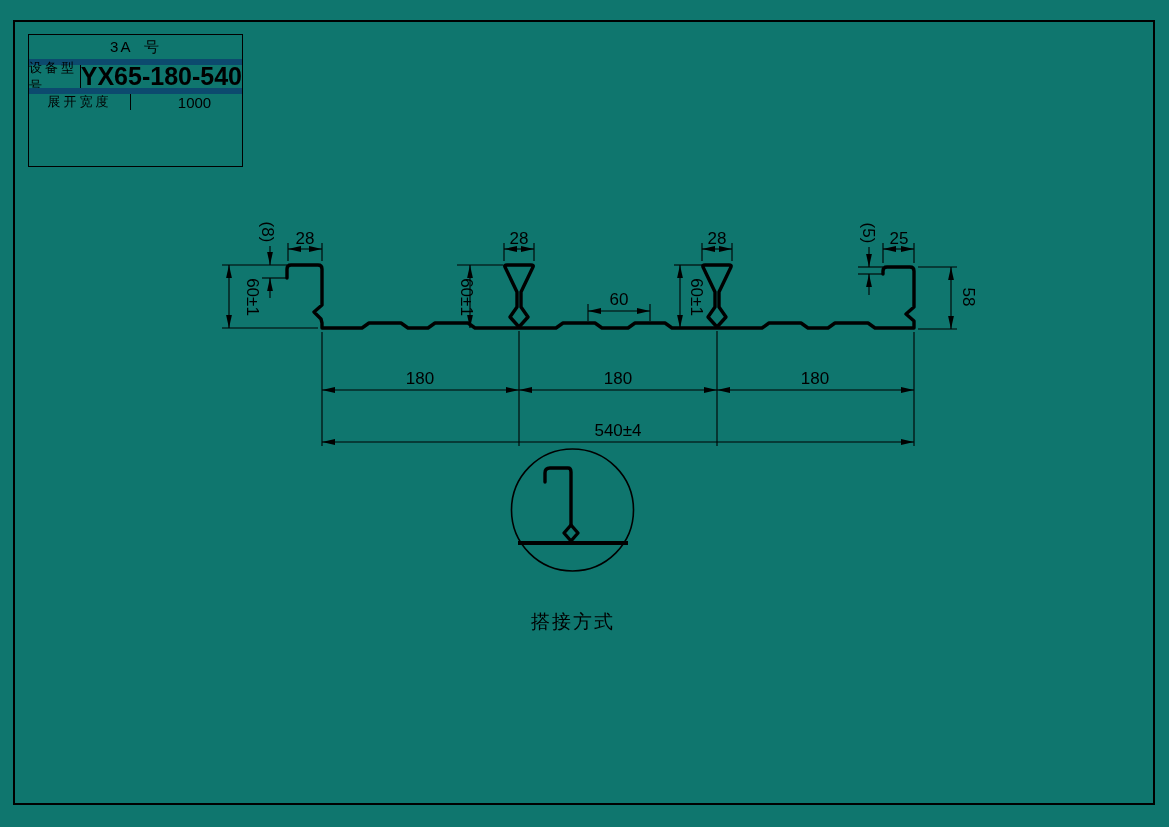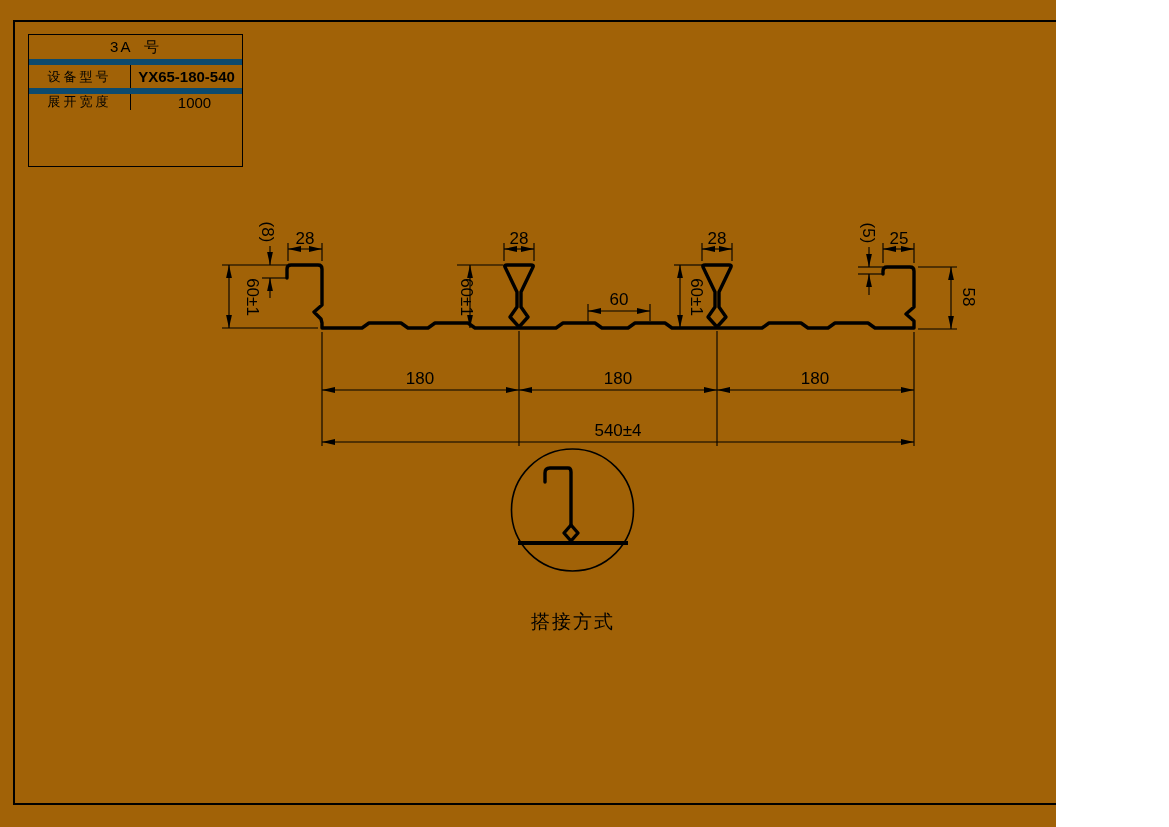--- a/index.html
+++ b/index.html
@@ -1,17 +1,17 @@
 <!DOCTYPE html>
 <html><head>
 <meta charset="utf-8">
 <style>
   html,body{margin:0;padding:0;background:#ffffff;}
   #page{
-    position:relative;width:1056px;height:827px;background:#a16207;
+    position:relative;width:1169px;height:827px;background:#0f766e;
     font-family:"Liberation Sans","DejaVu Sans",sans-serif;color:#000;
     overflow:hidden;
   }
   #border-frame{
     position:absolute;left:13px;top:20px;width:1142px;height:785px;
     border:2.5px solid #000;box-sizing:border-box;
   }
   
   #spec-table{
     position:absolute;left:28px;top:34px;width:215px;height:133px;
@@ -20,21 +20,21 @@
   }
   .t-row{display:flex;border-top:6px solid #0c4a6e;box-sizing:border-box;}
   .t-row:first-child{border-top:none;}
   .t-title{height:24px;align-items:center;justify-content:center;
     font-size:15px;letter-spacing:2px;white-space:pre;display:flex;}
   .t-r2{height:29px;} .t-r3{height:29px;} .t-r4{height:28px;} .t-r5{height:22px;gap:16px;}
   .t-label{width:102px;display:flex;align-items:center;justify-content:center;
     font-size:13px;letter-spacing:3px;border-right:1px solid #000;box-sizing:border-box;}
   .t-value{flex:1;display:flex;align-items:center;justify-content:center;
     font-size:15px;white-space:nowrap;}
-  .t-value.model{font-size:15px;font-weight:bold;letter-spacing:0;}
+  .t-value.model{font-size:25px;font-weight:bold;letter-spacing:0;}
   .t-value.cjk{letter-spacing:3px;font-size:13px;}
   svg text{font-family:"Liberation Sans","DejaVu Sans",sans-serif;fill:#000;}
   .dim-txt{font-size:17px;}
   .caption-txt{font-size:19px;letter-spacing:2px;}
 </style>
 </head>
 <body>
 
 <div id="page">
   <div id="border-frame"></div>

